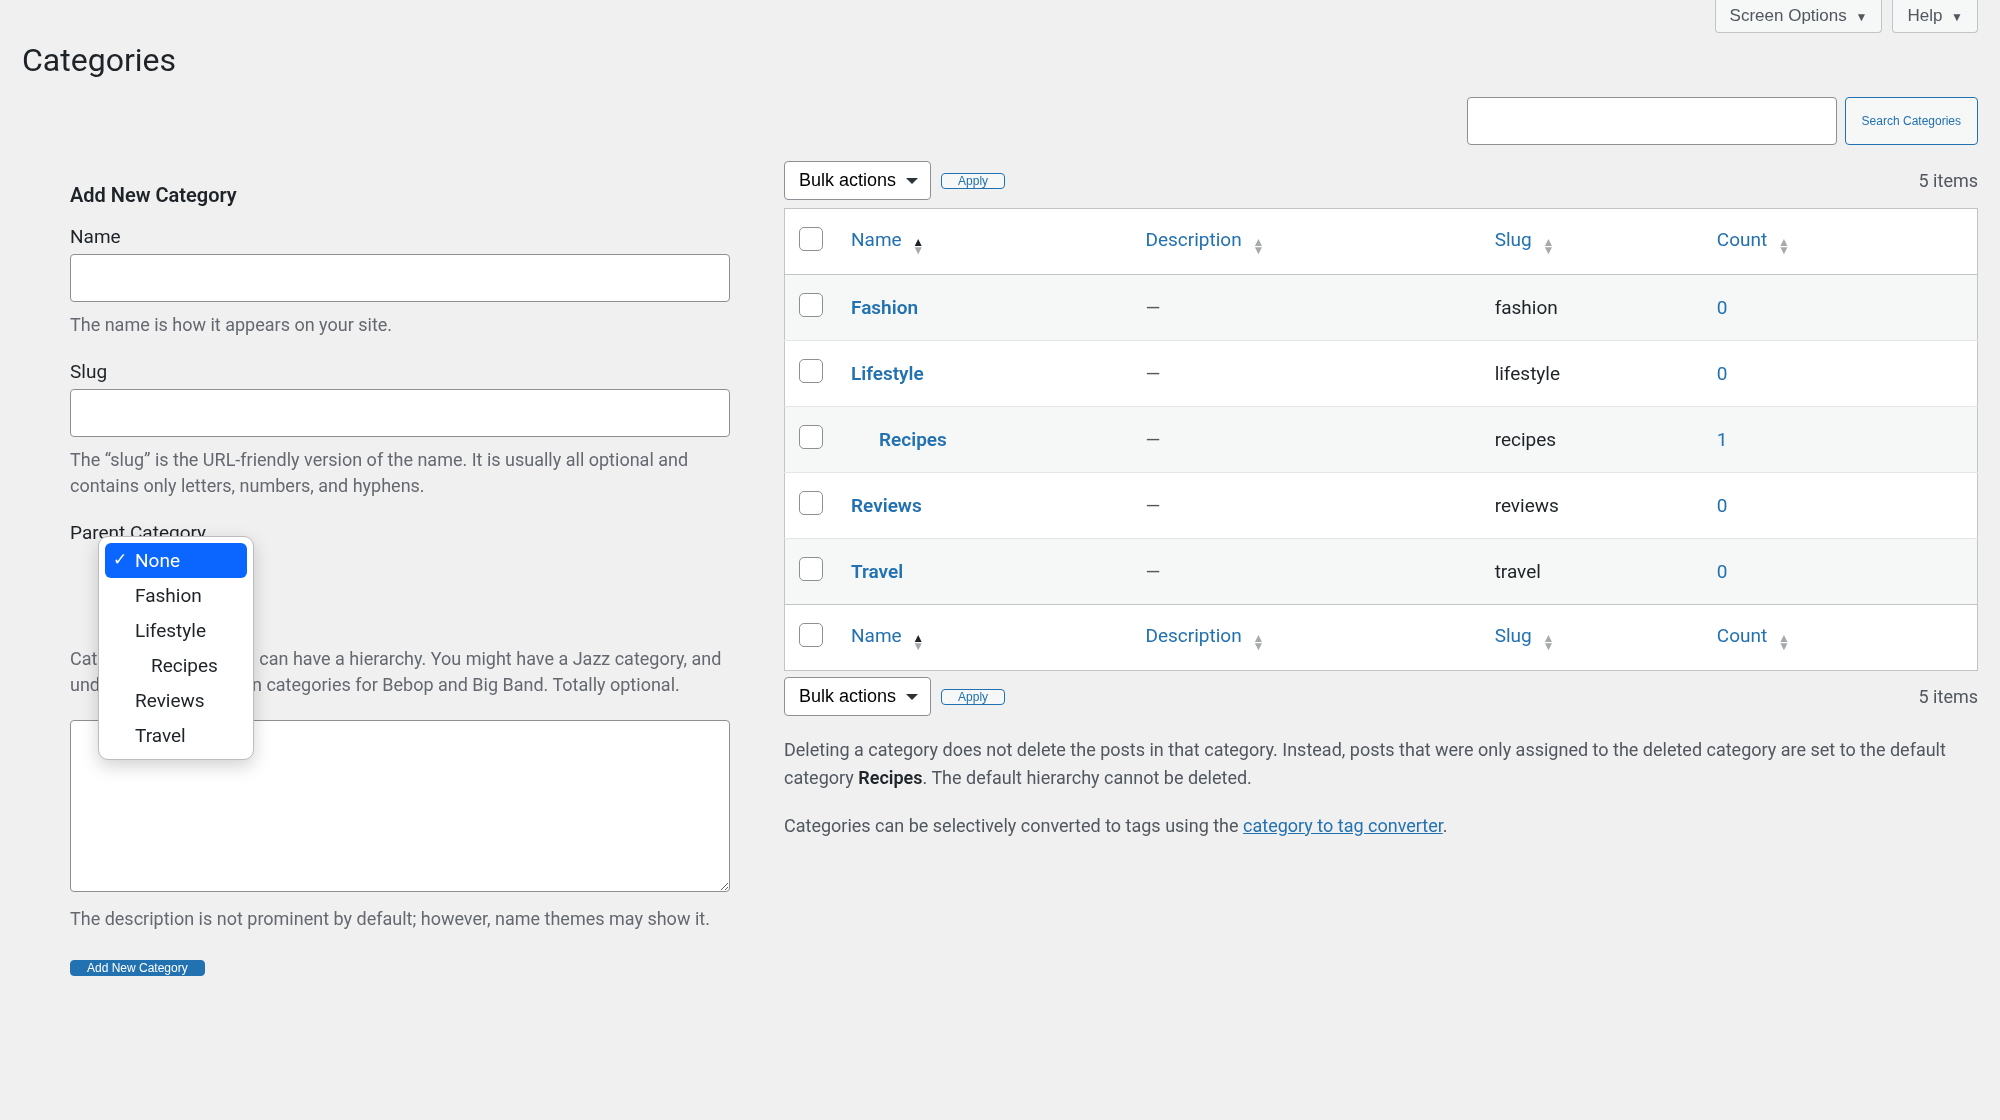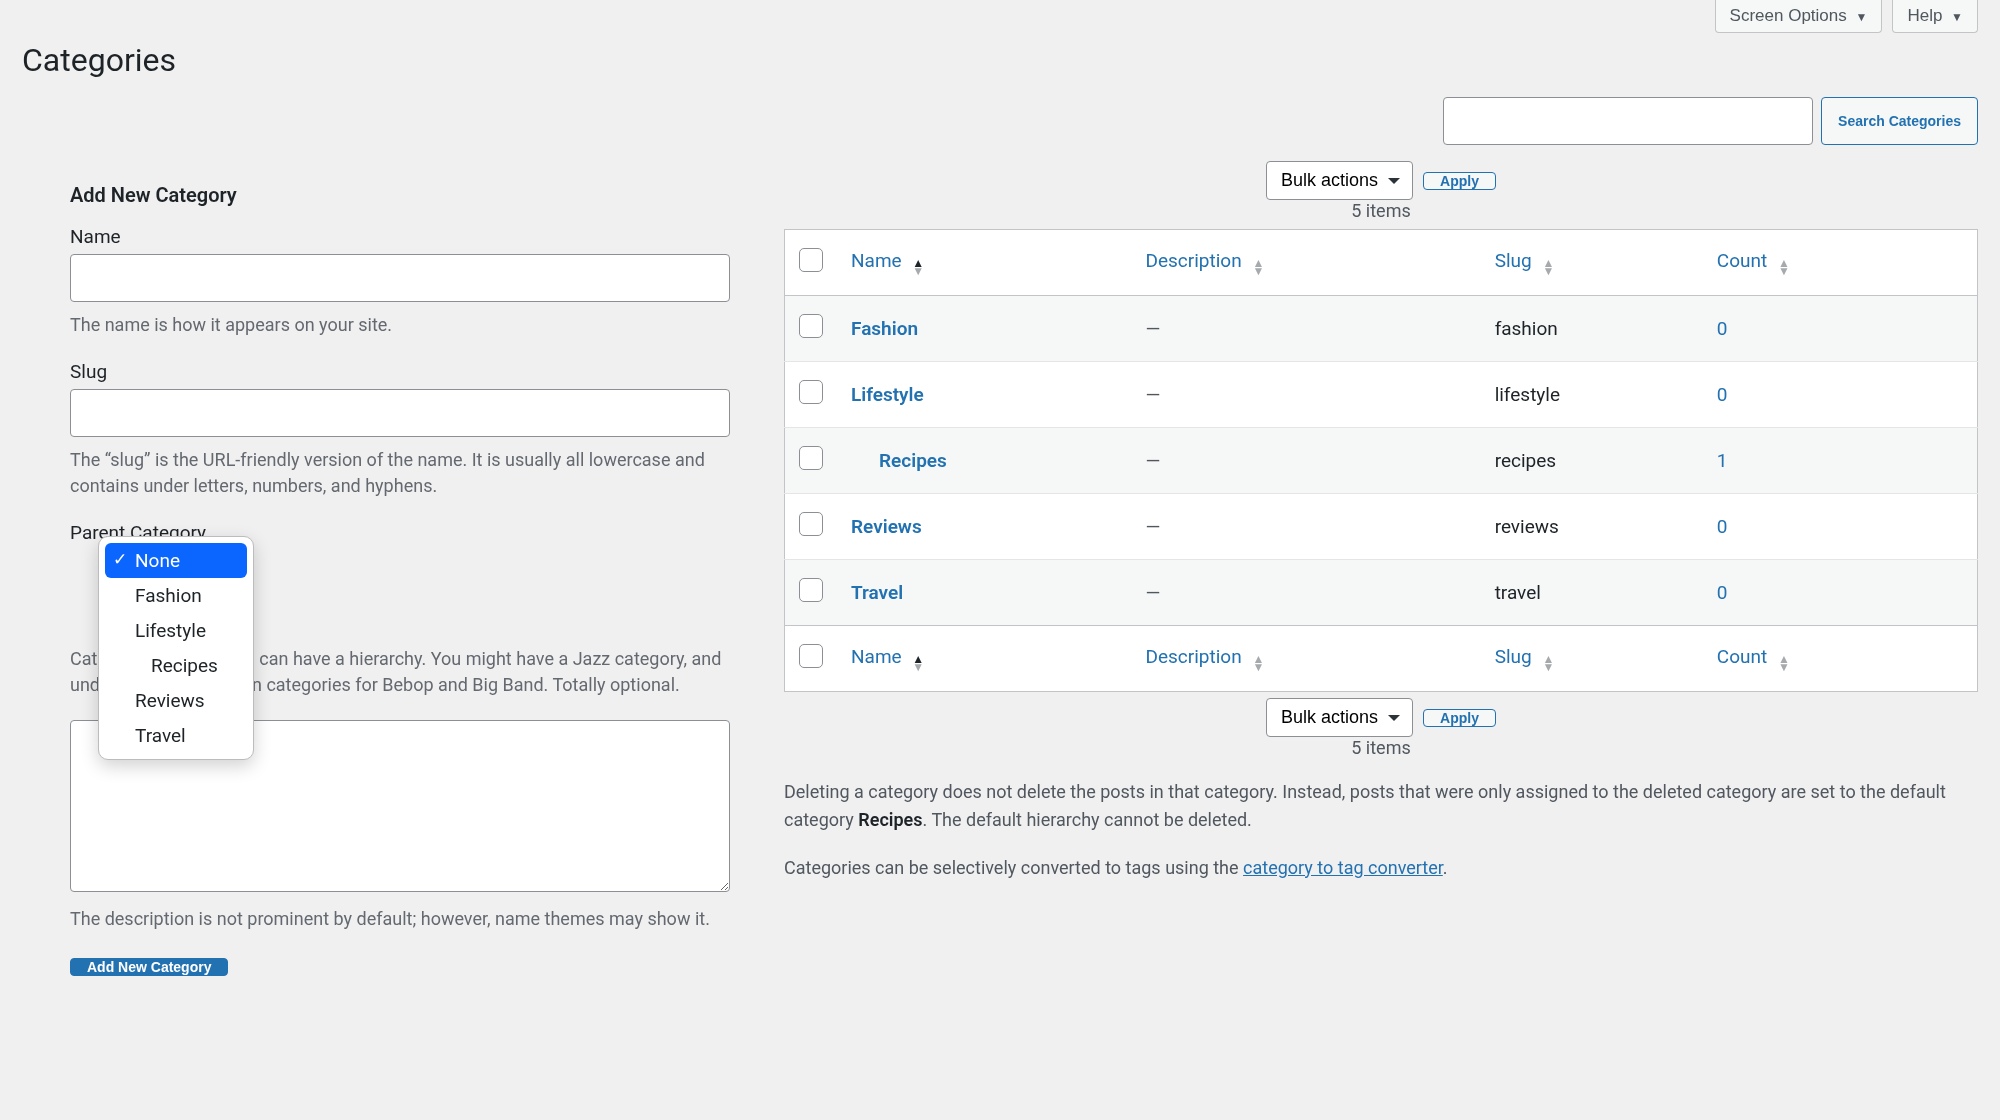--- a/index.html
+++ b/index.html
@@ -24,21 +24,21 @@
   }
   .tab-btn .tri { font-size: 12px; margin-left: 4px; }
   h1.page-title { font-size: 32px; font-weight: 400; margin: 8px 0 18px; }
   .search-row { display: flex; justify-content: flex-end; gap: 8px; margin-bottom: 10px; }
   .search-input {
     width: 370px; height: 48px; border: 1px solid #8c8f94; border-radius: 4px; background: #fff;
     padding: 0 10px; font-size: 18px;
   }
   .btn {
     border: 1px solid #2271b1; color: #2271b1; background: #f6f7f7;
-    border-radius: 4px; padding: 0 16px; font-size: 14px; cursor: pointer; font-weight: bold;
+    border-radius: 4px; padding: 0 16px; font-size: 12px; cursor: pointer;
   }
   .btn-primary { background: #2271b1; color: #fff; border-color: #2271b1; }
   .select-btn {
     background: #fff; border: 1px solid #8c8f94; border-radius: 4px;
     padding: 8px 34px 8px 14px; font-size: 18px; position: relative; cursor: pointer;
   }
   .select-btn::after {
     content: ""; position: absolute; right: 12px; top: 50%; margin-top: -3px;
     border: 6px solid transparent; border-top-color: #2c3338;
   }
@@ -47,21 +47,21 @@
   .col-right { flex: 1; }
   h2.form-head { font-size: 20px; font-weight: 600; margin: 28px 0 18px; }
   .field-label { font-size: 19px; margin-bottom: 6px; }
   .text-input, textarea.text-input {
     width: 100%; border: 1px solid #8c8f94; border-radius: 4px; background: #fff;
     font-size: 18px; padding: 8px 10px;
   }
   .text-input { height: 48px; }
   textarea.text-input { height: 172px; resize: vertical; }
   .help { color: #646970; font-size: 18px; margin: 10px 0 22px; line-height: 1.45; }
-  .tablenav { display: flex; justify-content: flex-start; align-items: center; margin: 6px 0 8px; flex-direction: column; }
+  .tablenav { display: flex; justify-content: space-between; align-items: center; margin: 6px 0 8px; }
   .tablenav .left { display: flex; gap: 10px; align-items: center; }
   .items-count { color: #50575e; font-size: 18px; }
   table.list { width: 100%; border-collapse: collapse; background: #fff; border: 1px solid #c3c4c7; }
   table.list th, table.list td { text-align: left; padding: 18px 14px; font-size: 19px; }
   table.list thead th, table.list tfoot th { border-bottom: 1px solid #c3c4c7; border-top: 1px solid #c3c4c7; font-weight: 400; }
   table.list th.sortable { color: #2271b1; cursor: pointer; }
   .sort-ind { display: inline-flex; flex-direction: column; margin-left: 6px; line-height: 6px; color: #a7aaad; font-size:12px;}
   .sort-ind .up, .sort-ind .down { height: 8px; }
   .sorted-up { color: #1d2327; }
   table.list tbody tr { border-top: 1px solid #e5e5e5; }
@@ -118,21 +118,21 @@
 
   <div class="col-left rel">
     <h2 class="form-head">Add New Category</h2>
 
     <div class="field-label">Name</div>
     <input class="text-input" type="text" style="">
     <div class="help">The name is how it appears on your site.</div>
 
     <div class="field-label">Slug</div>
     <input class="text-input" type="text" style="">
-    <div class="help">The “slug” is the URL-friendly version of the name. It is usually all lowercase and contains under letters, numbers, and hyphens.</div>
+    <div class="help">The “slug” is the URL-friendly version of the name. It is usually all optional and contains only letters, numbers, and hyphens.</div>
 
     <div class="field-label">Parent Category</div>
     <div class="rel" style="height:48px;">
 
       <div class="dropdown" id="parent-dropdown" style="top:-14px; left:-20px;">
           <div class="opt selected">None</div>
           <div class="opt">Fashion</div>
           <div class="opt">Lifestyle</div>
           <div class="opt child">Recipes</div>
           <div class="opt">Reviews</div>

